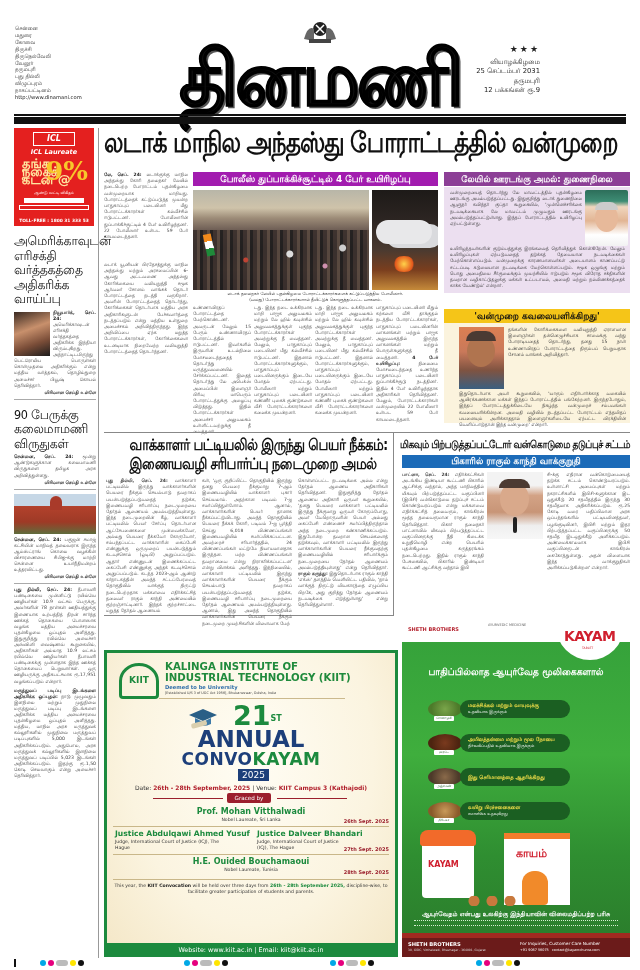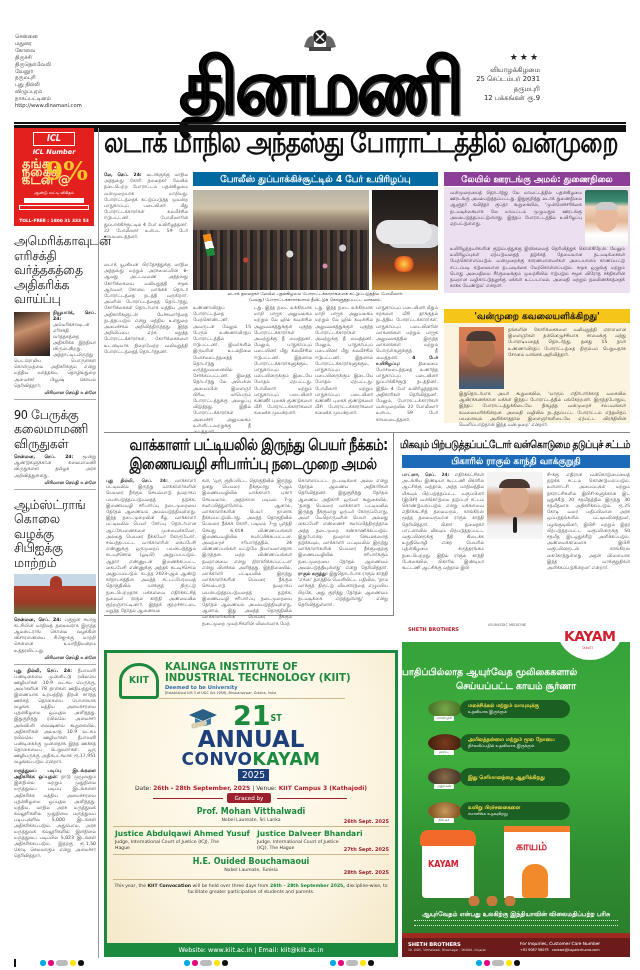--- a/index.html
+++ b/index.html
@@ -1,19 +1,19 @@
 <!DOCTYPE html>
 <html><head>
 <meta charset="utf-8">
 <style>
   * { box-sizing: border-box; margin: 0; padding: 0; }
   html, body { width: 640px; height: 970px; background: #ffffff; overflow: hidden; }
   body { font-family: "DejaVu Sans", "Liberation Sans", sans-serif; color: #222; position: relative; }
 
-  .masthead { position: absolute; left: 0; top: 13px; width: 552px; height: 122px; }
+  .masthead { position: absolute; left: 0; top: 5px; width: 552px; height: 122px; }
   .editions { position: absolute; left: 15px; top: 20px; font-size: 5.4px; line-height: 6.9px; color: #333; }
   .editions div { white-space: nowrap; }
   .editions .url { color: #222; font-size: 5.2px; }
   .logo-wrap { position: absolute; left: 150px; top: 12px; width: 340px; height: 100px; text-align: center; }
   .emblem { position: absolute; left: 150px; top: 0px; width: 40px; height: 30px; }
   .logo-text { position: absolute; left: 0; top: 22px; width: 340px; font-family: "DejaVu Serif", serif; font-weight: bold; font-size: 72px; line-height: 80px; letter-spacing: -3px; color: #111; transform: scaleY(1.05); }
   .logo-text span { color: #111; -webkit-text-stroke: 1px #000; text-shadow: 2px 2px 0 #555; }
   .dateblock { position: absolute; right: 12px; top: 40px; text-align: right; font-size: 6.8px; line-height: 9.5px; color: #222; }
   .dateblock .stars { font-size: 9px; letter-spacing: 2px; margin-bottom: 3px; }
   .rule-thick { position: absolute; left: 14px; top: 112px; width: 612px; height: 7px; background: #111; }
@@ -41,21 +41,21 @@
   .courtphoto .dome { position: absolute; left: 36px; top: 2px; width: 12px; height: 14px; background: #a93a2a; border-radius: 6px 6px 0 0; }
   .lsep { border-top: 0.6px solid #aaa; margin-top: 3px; }
   .leftvrule { position: absolute; left: 98px; top: 128px; width: 0.8px; height: 830px; background: #999; }
 
   
   .mainhead { position: absolute; left: 104px; top: 126px; width: 530px; font-family: "DejaVu Sans Condensed", "Liberation Sans Narrow", "Liberation Sans", sans-serif; font-size: 28px; line-height: 34px; font-weight: bold; color: #111; letter-spacing: -1.2px; white-space: nowrap; transform: scaleX(0.84); transform-origin: left; }
 
   .story-col { position: absolute; font-size: 4.5px; line-height: 6.2px; color: #444; text-align: justify; }
   .story-col b { color: #222; }
 
-  .redbanner { position: absolute; left: 193px; top: 172px; width: 245px; height: 14px; background: #0369a1; color: #fff; font-size: 9px; line-height: 14px; text-align: center; font-weight: bold; }
+  .redbanner { position: absolute; left: 193px; top: 172px; width: 245px; height: 14px; background: #a21caf; color: #fff; font-size: 9px; line-height: 14px; text-align: center; font-weight: bold; }
   .purplebanner { position: absolute; left: 444px; top: 172px; width: 186px; height: 14px; background: #8c3f96; color: #fff; font-size: 8.6px; line-height: 14px; text-align: center; font-weight: bold; }
 
   .photo1 { position: absolute; left: 193px; top: 190px; width: 176px; height: 100px; background:
     linear-gradient(180deg, #b8b6a8 0%, #cfc3aa 18%, #9d8c78 28%, #6e5e55 40%, #3e3a3a 60%, #5b4740 80%, #2d2a2a 100%); overflow: hidden; }
   .photo1 .crowd { position: absolute; left: 0; top: 40px; width: 176px; height: 60px; background:
     radial-gradient(circle at 10% 30%, #f3f0ea 0 3px, transparent 4px),
     radial-gradient(circle at 30% 50%, #c43 0 2px, transparent 3px),
     radial-gradient(circle at 55% 40%, #eee 0 3px, transparent 4px),
     radial-gradient(circle at 75% 60%, #d9b 0 2px, transparent 3px),
     radial-gradient(circle at 85% 30%, #ddd 0 3px, transparent 4px),
@@ -133,31 +133,31 @@
   .kiit .footer { position: absolute; left: -3px; bottom: -3px; width: 294px; height: 14px; background: #1c8a3e; color: #fff; font-size: 6.4px; line-height: 14px; text-align: center; }
 
   
   .kayam { position: absolute; left: 402px; top: 620px; width: 228px; height: 337px; background: linear-gradient(180deg, #34a03a 0%, #3fae3d 40%, #2f8e31 70%, #2a7a2b 100%); overflow: hidden; }
   .kayam .topbar { position: absolute; left: 0; top: 0; width: 228px; height: 22px; background: #fff; }
   .kayam .sheth { position: absolute; left: 6px; top: 6px; font-size: 5px; color: #b5232f; font-weight: bold; }
   .kayam .logo-circle { position: absolute; right: 6px; top: -10px; width: 68px; height: 50px; background: #fff; border-radius: 0 0 34px 34px; }
   .kayam .logo-circle .t { position: absolute; left: 8px; top: 18px; font-size: 14px; font-weight: bold; color: #d0202f; letter-spacing: -0.5px; }
   .kayam .logo-circle .s { position: absolute; left: 26px; top: 36px; font-size: 3px; color: #d0202f; }
   .kayam .ayur { position: absolute; left: 86px; top: 3px; font-size: 3.5px; color: #666; }
-  .kayam .h1 { position: absolute; left: 0; top: 46px; width: 228px; font-size: 9.3px; font-weight: bold; color: #fff; line-height: 12px; }
+  .kayam .h1 { position: absolute; left: 0; top: 46px; width: 228px; text-align: center; font-size: 9.3px; font-weight: bold; color: #fff; line-height: 12px; }
   .kayam .h2 { position: absolute; left: 0; top: 60px; width: 228px; text-align: center; font-size: 9.3px; font-weight: bold; color: #fff; line-height: 12px; }
   .kayam .pill { position: absolute; left: 58px; width: 110px; height: 18px; background: #1b5f22; border-radius: 9px; }
   .kayam .pill .a { position: absolute; left: 8px; top: 2px; font-size: 5.2px; color: #f4e04a; font-weight: bold; white-space: nowrap; }
   .kayam .pill .b { position: absolute; left: 8px; top: 9px; font-size: 4.2px; color: #fff; white-space: nowrap; }
   .kayam .herb { position: absolute; left: 26px; width: 34px; height: 18px; border-radius: 50%; }
   .kayam .herbtag { position: absolute; left: 32px; width: 20px; height: 5px; background: #fff; font-size: 3px; color: #1b5f22; text-align: center; line-height: 5px; border-radius: 1px; }
   .kayam .jar { position: absolute; left: 20px; top: 222px; width: 52px; height: 56px; background: #fff; border-radius: 4px; }
   .kayam .jar .cap { position: absolute; left: -2px; top: -12px; width: 56px; height: 16px; background: #f26a2a; border-radius: 8px 8px 3px 3px; }
   .kayam .jar .lbl { position: absolute; left: 6px; top: 18px; font-size: 8px; font-weight: bold; color: #d0202f; }
-  .kayam .box { position: absolute; left: 102px; top: 206px; width: 66px; height: 72px; background: #fff; border-top: 6px solid #f27d2b; }
+  .kayam .box { position: absolute; left: 102px; top: 213px; width: 66px; height: 72px; background: #fff; border-top: 6px solid #f27d2b; }
   .kayam .box .t { position: absolute; left: 12px; top: 8px; font-size: 11px; font-weight: bold; color: #d0202f; }
   .kayam .box .sage { position: absolute; left: 18px; top: 32px; width: 26px; height: 34px; border-radius: 12px 12px 4px 4px; background: #f18a2a; }
   .kayam .tabs { position: absolute; left: 60px; top: 276px; width: 60px; height: 10px; background: radial-gradient(circle at 20% 50%, #c8793d 0 5px, transparent 6px), radial-gradient(circle at 50% 50%, #c8793d 0 5px, transparent 6px), radial-gradient(circle at 80% 50%, #c8793d 0 5px, transparent 6px); }
   .kayam .tag { position: absolute; left: 0; top: 290px; width: 228px; text-align: center; font-size: 6.2px; color: #fff; font-weight: bold; white-space: nowrap; }
   .kayam .fine { position: absolute; left: 12px; top: 300px; width: 204px; height: 6px; border-top: 0.6px dotted #d7f0d3; border-bottom: 0.6px dotted #d7f0d3; }
   .kayam .bottom { position: absolute; left: 0; bottom: 0; width: 228px; height: 24px; background: #6b1b1a; }
   .kayam .bottom .strip { position: absolute; left: 0; top: 0; width: 228px; height: 5px; background: #a12a20; font-size: 3px; color: #f7d04a; line-height: 5px; padding-left: 4px; }
   .kayam .bottom .sb { position: absolute; left: 6px; top: 8px; font-size: 5.2px; color: #fff; font-weight: bold; }
   .kayam .bottom .sba { position: absolute; left: 6px; top: 15px; font-size: 3px; color: #ddd; }
   .kayam .bottom .enq { position: absolute; left: 118px; top: 8px; font-size: 4.3px; color: #fff; white-space: nowrap; }
@@ -209,21 +209,21 @@
     <div>தருமபுரி</div>
     <div>12 பக்கங்கள் ரூ.9</div>
   </div>
   <div class="rule-thin"></div>
   <div class="rule-thick"></div>
 </div>
 
 <div class="leftcol">
   <div class="icl-ad">
     <div class="logo-box">ICL</div>
-    <div class="brand">ICL Number</div>
+    <div class="brand">ICL Laureate</div>
     <div class="gold">
       <div>தங்க</div>
       <div>நகைக்</div>
       <div>கடன் @</div>
     </div>
     <div class="pct">9%</div>
     <div class="tagline">ஆண்டு வட்டி விகிதம்</div>
     <div class="boxline"></div>
     <div class="boxline2"></div>
     <div class="toll">TOLL-FREE : 1800 31 333 53</div>
@@ -235,21 +235,20 @@
     <b>நியூயார்க், செப். 24:</b> <span>அமெரிக்காவுடன் எரிசக்தி வர்த்தகத்தை அதிகரிக்க இந்தியா விரும்புகிறது. அந்நாட்டிடமிருந்து பெட்ரோலிய பொருள்கள் கொள்முதலை அதிகரிக்கும் என்று மத்திய வர்த்தகம், தொழில்துறை அமைச்சர் பியூஷ் கோயல் தெரிவித்தார்.</span>
   </div>
   <div class="byline" style="clear:both">விரிவான செய்தி உள்ளே</div>
   <div class="lsep"></div>
 
   <div class="lhead big">90 பேருக்கு கலைமாமணி விருதுகள்</div>
   <div class="lbody"><b>சென்னை, செப். 24:</b> <span>மூன்று ஆண்டுகளுக்கான கலைமாமணி விருதுகளை தமிழக அரசு அறிவித்துள்ளது.</span></div>
   <div class="byline">விரிவான செய்தி உள்ளே</div>
   <div class="lsep"></div>
 
-  <div class="lhead big">ஆம்ஸ்ட்ராங் கொலை வழக்கு சிபிஐக்கு மாற்றம்</div>
   <div class="courtphoto">
       <div class="dome"></div>
     </div>
   <div class="lbody"><b>சென்னை, செப். 24:</b> <span>பகுஜன் சமாஜ் கட்சியின் மாநிலத் தலைவராக இருந்த ஆம்ஸ்ட்ராங் கொலை வழக்கின் விசாரணையை சிபிஐ-க்கு மாற்றி சென்னை உயர்நீதிமன்றம் உத்தரவிட்டது.</span></div>
   <div class="byline">விரிவான செய்தி உள்ளே</div>
   <div class="lsep"></div>
 
   <div class="lbody"><b>புது தில்லி, செப். 24:</b> <span>தீபாவளி பண்டிகையை முன்னிட்டு ரயில்வே ஊழியர்கள் 10.9 லட்சம் பேருக்கு, அவர்களின் 78 நாள்கள் ஊதியத்துக்கு இணையாக உற்பத்தித் திறன் சார்ந்த ஊக்கத் தொகையை போனஸாக வழங்க மத்திய அமைச்சரவை புதன்கிழமை ஒப்புதல் அளித்தது. இதுகுறித்து ரயில்வே அமைச்சர் அஸ்வினி வைஷ்ணவ் கூறுகையில், அதிகாரிகள் அல்லாத 10.9 லட்சம் ரயில்வே ஊழியர்கள் தீபாவளி பண்டிகைக்கு முன்னதாக இந்த ஊக்கத் தொகையைப் பெறுவார்கள். ஒரு ஊழியருக்கு அதிகபட்சமாக ரூ.17,951 வழங்கப்படும் என்றார்.</span></div>
   <div class="lbody"><b>மருத்துவப் படிப்பு இடங்களை அதிகரிக்க ஒப்புதல்:</b> <span>நாடு முழுவதும் இளநிலை மற்றும் முதுநிலை மருத்துவப் படிப்பு இடங்களை அதிகரிக்க மத்திய அமைச்சரவை புதன்கிழமை ஒப்புதல் அளித்தது. மத்திய, மாநில அரசு மருத்துவக் கல்லூரிகளில் முதுநிலை மருத்துவப் படிப்புகளில் 5,000 இடங்கள் அதிகரிக்கப்படும். அதுபோல, அரசு மருத்துவக் கல்லூரிகளில் இளநிலை மருத்துவப் படிப்பில் 5,023 இடங்கள் அதிகரிக்கப்படும். இதற்கு ரூ.1,50 கோடி செலவாகும் என்று அமைச்சர் தெரிவித்தார்.</span></div>
 </div>
@@ -376,21 +375,20 @@
 
 <div class="kayam">
   <div class="topbar"></div>
   <div class="sheth">SHETH BROTHERS</div>
   <div class="ayur">AYURVEDIC MEDICINE</div>
   <div class="logo-circle">
     <div class="t">KAYAM</div>
     <div class="s">TABLET</div>
   </div>
   <div class="h1">பாதிப்பில்லாத ஆயுர்வேத மூலிகைகளால்</div>
-  <div class="h2">செய்யப்பட்ட காயம் சூர்ணா</div>
 
   <div class="herb" style="top:80px; background: radial-gradient(circle,#7aa54a 0,#4d7a2a 70%);"></div>
   <div class="herbtag" style="top:96px;">சோனாமுகி</div>
   <div class="pill" style="top:80px;">
     <div class="a">மலச்சிக்கல் மற்றும் வாயுவுக்கு</div>
     <div class="b">உதவியாக இருக்கும்</div>
   </div>
 
   <div class="herb" style="top:114px; background: radial-gradient(circle,#7a3a1e 0,#4d2410 70%);"></div>
   <div class="herbtag" style="top:130px;">ஹரடே</div>

